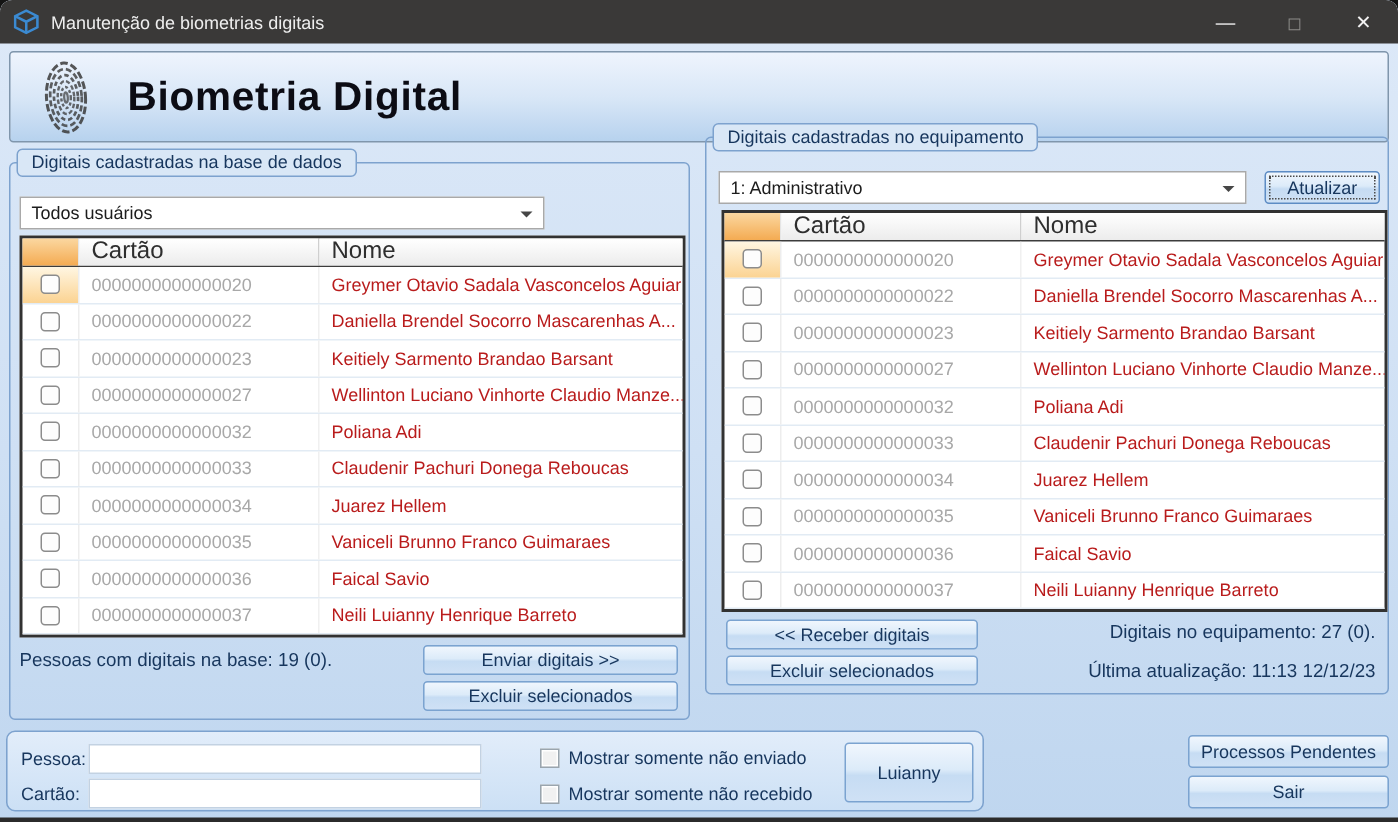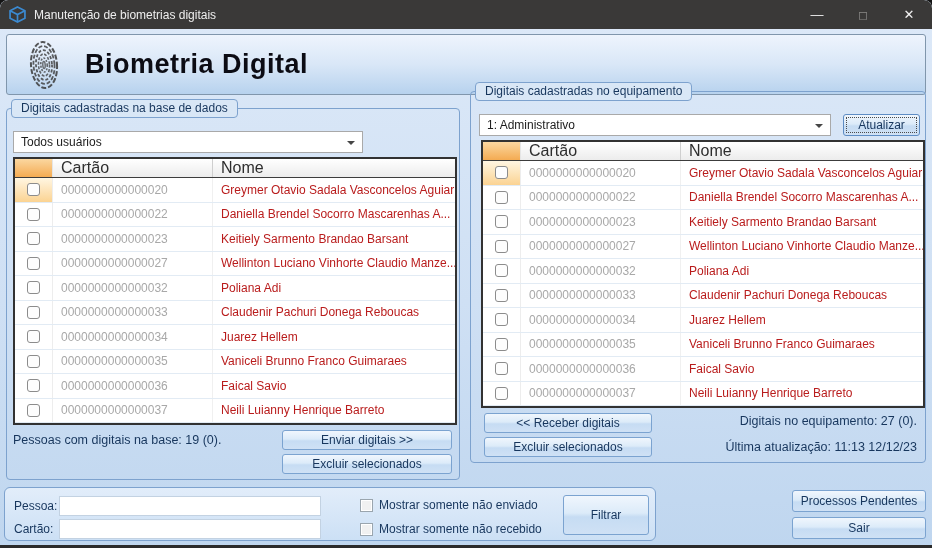--- a/index.html
+++ b/index.html
@@ -320,20 +320,20 @@
 
     <div class="fcheck" style="left:355px; top:10px;">
       <span class="box"></span>
       <span>Mostrar somente não enviado</span>
     </div>
     <div class="fcheck" style="left:355px; top:34px;">
       <span class="box"></span>
       <span>Mostrar somente não recebido</span>
     </div>
 
-    <div class="btn filtrar">Filtrar</div>
+    <div class="btn filtrar">Luianny</div>
   </div>
 
   <div class="btn footer-btn" style="top:490px;">Processos Pendentes</div>
   <div class="btn footer-btn" style="top:517px;">Sair</div>
 
   <div class="bottom-edge"></div>
 </div>
 
 </body></html>

